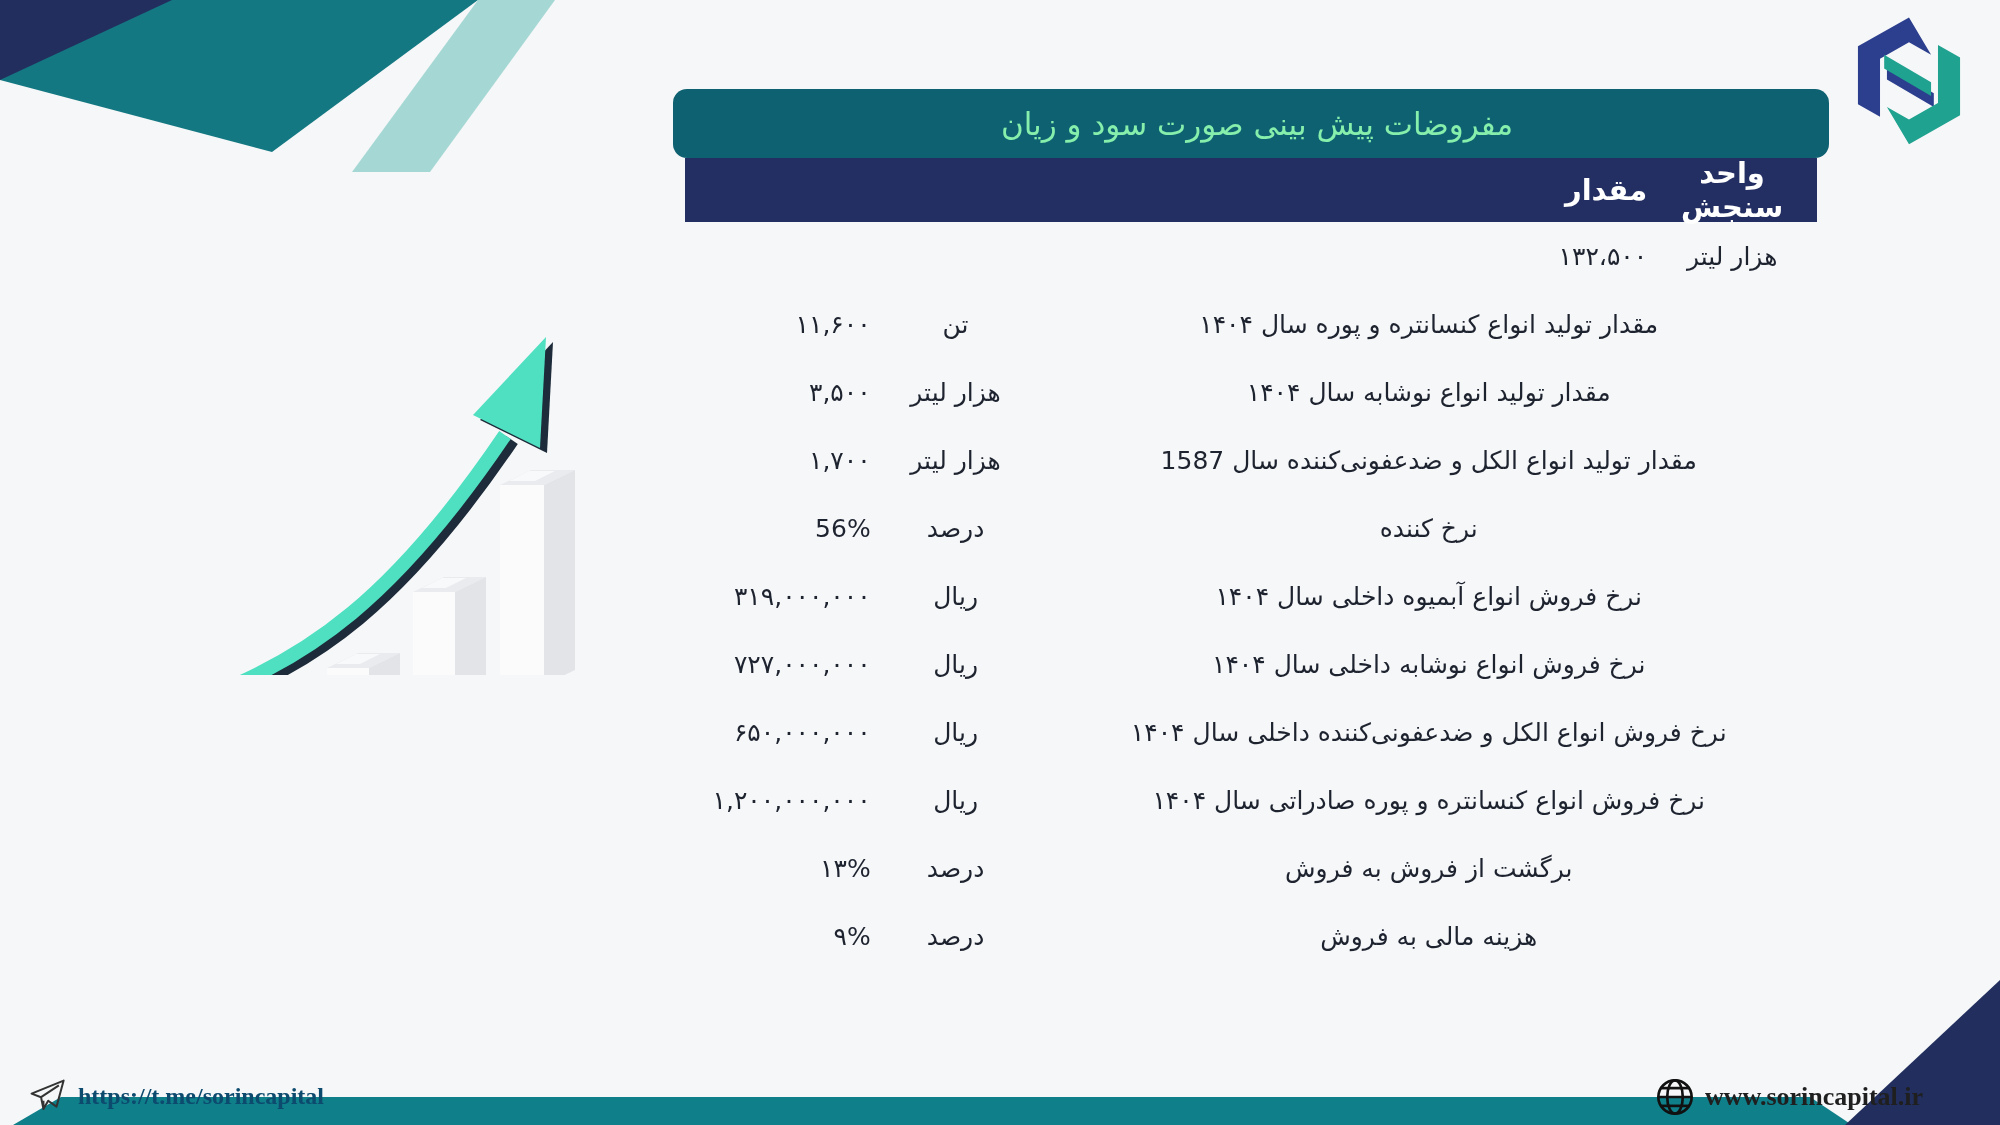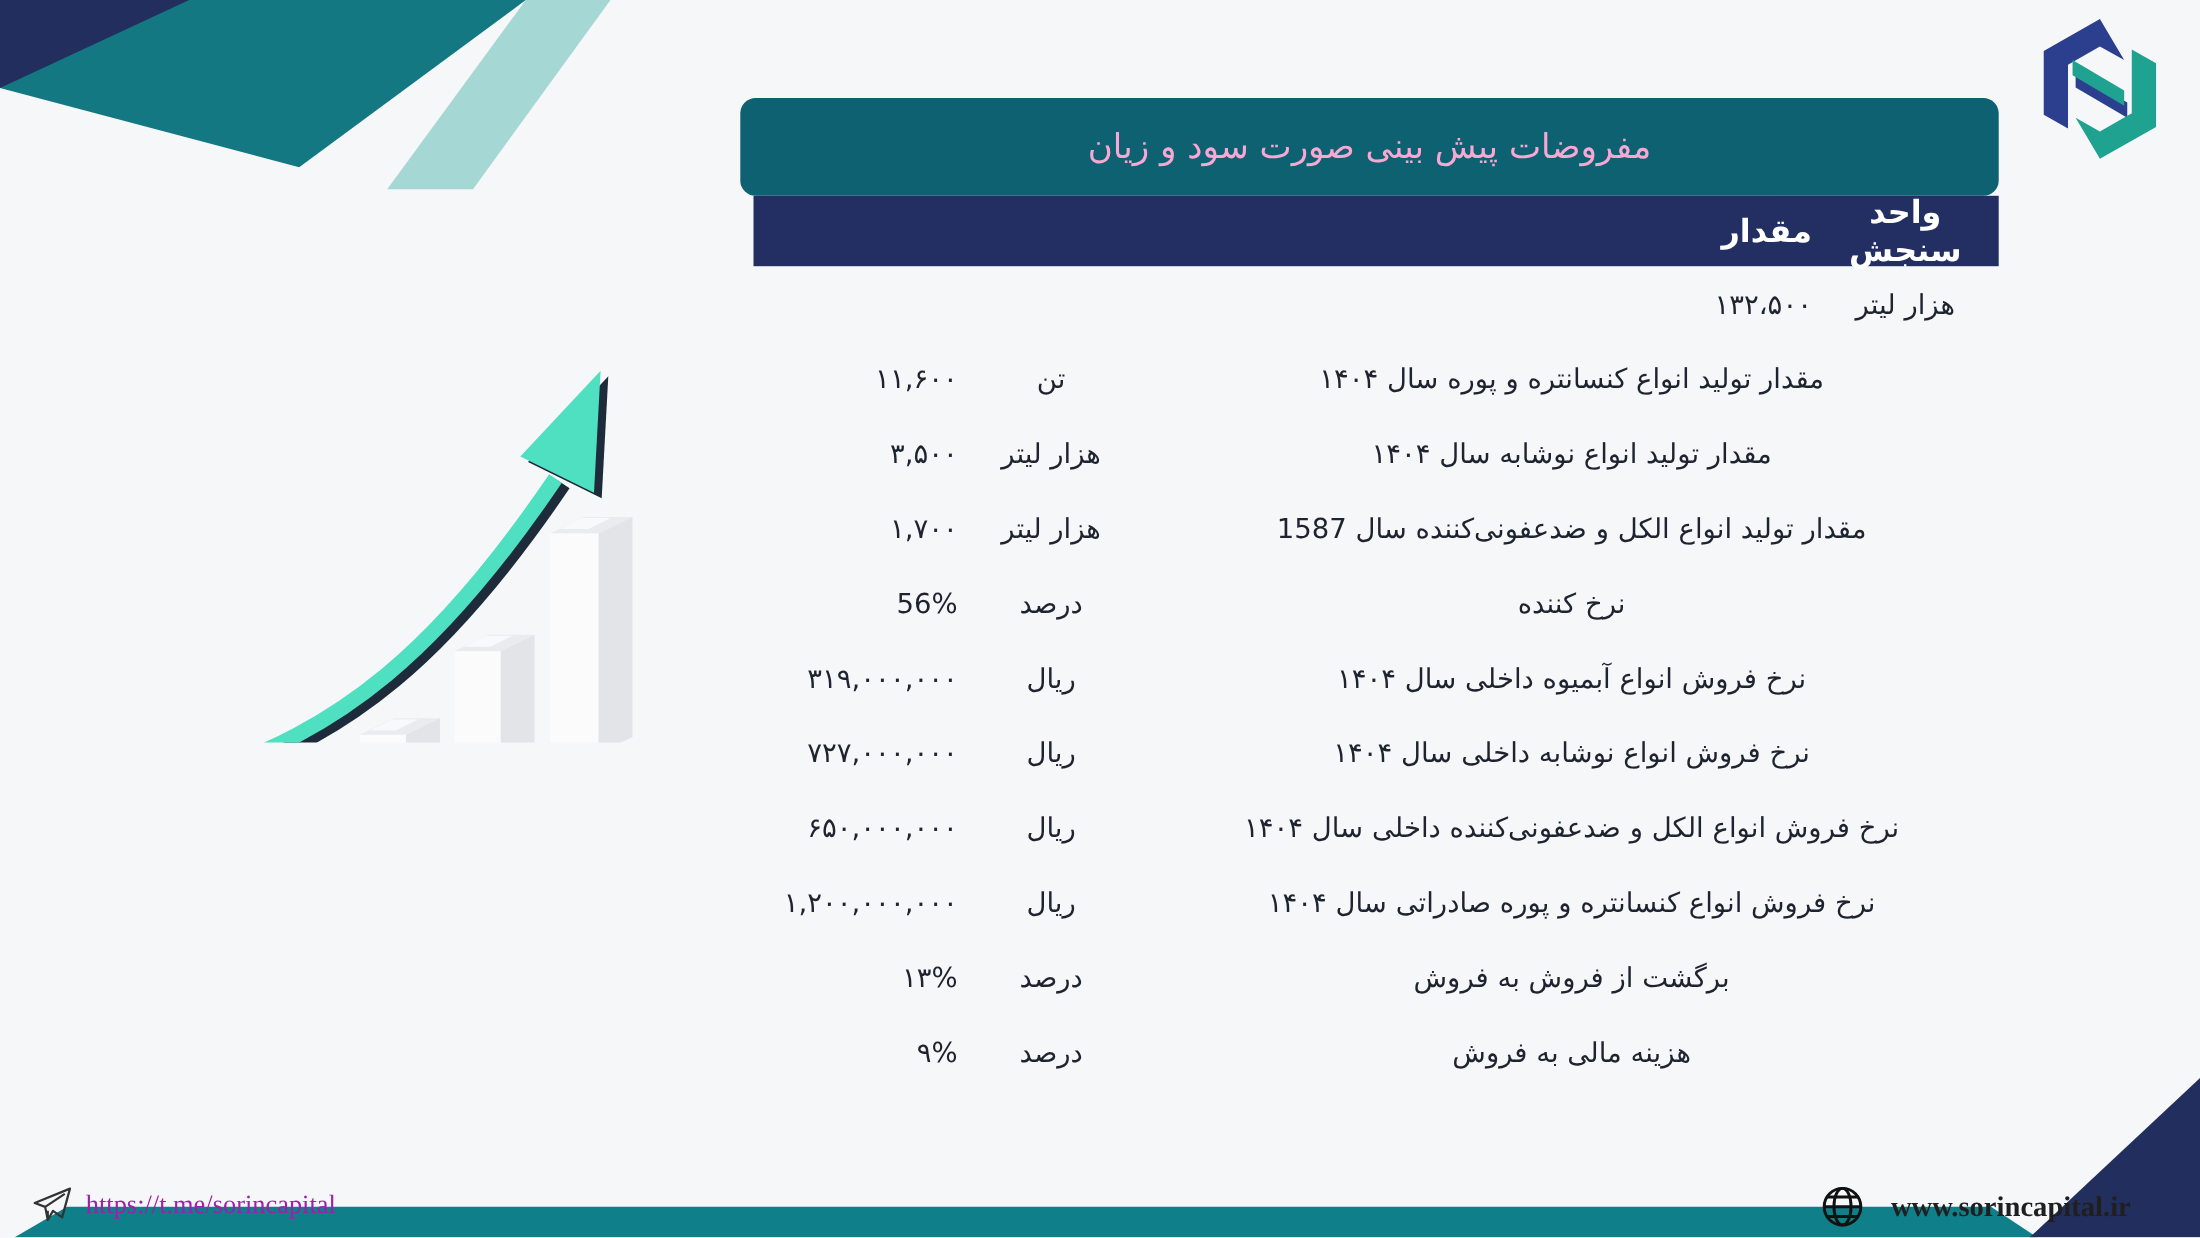--- a/index.html
+++ b/index.html
@@ -6,38 +6,38 @@
   .canvas{
     position:relative;width:2000px;height:1125px;overflow:hidden;
     background:#f6f7f8;font-family:"DejaVu Sans",sans-serif;
   }
   svg{display:block;}
   .abs{position:absolute;}
 
   
   .table{position:absolute;left:673px;top:89px;width:1144px;}
   .titlebar{
-    width:1144px;height:89px;border-radius:14px;
+    width:1144px;height:69px;border-radius:14px;
     display:flex;align-items:center;justify-content:center;
-    color:#f9a8d4;font-size:31px;
+    color:#86efac;font-size:31px;padding-left:12px;
   }
   .grid{width:1132px;margin-left:12px;direction:rtl;}
   .gridhead{
     height:64px;display:flex;align-items:center;
     color:#ffffff;font-size:29px;font-weight:bold;
   }
   .trow{height:68px;display:flex;align-items:center;color:#1e2330;font-size:25px;}
   .c-desc{width:68.6%;text-align:center;}
   .c-unit{width:15.0%;text-align:center;}
   .c-val{width:16.4%;text-align:right;direction:ltr;}
 
   
   .foot-left{position:absolute;left:28px;top:1077px;display:flex;align-items:center;gap:12px;}
-  .foot-right{position:absolute;left:1655px;top:1077px;display:flex;align-items:center;gap:24px;}
-  .tg-text{font-family:"Liberation Serif",serif;font-weight:400;font-size:24px;color:#a21caf;}
+  .foot-right{position:absolute;left:1655px;top:1077px;display:flex;align-items:center;gap:10px;}
+  .tg-text{font-family:"Liberation Serif",serif;font-weight:700;font-size:24px;color:#0c4a6e;}
   .web-text{font-family:"Liberation Serif",serif;font-weight:bold;font-size:26px;color:#1f1f1f;}
 </style>
 </head>
 <body>
 
 <div class="canvas">
 
   <svg class="abs" style="left:0;top:0;" width="620" height="180" viewBox="0 0 620 180">
     <polygon points="0,0 478,0 272,152 0,80" fill="#147882"></polygon>
     <polygon points="0,0 172,0 0,80" fill="#222f5e"></polygon>

